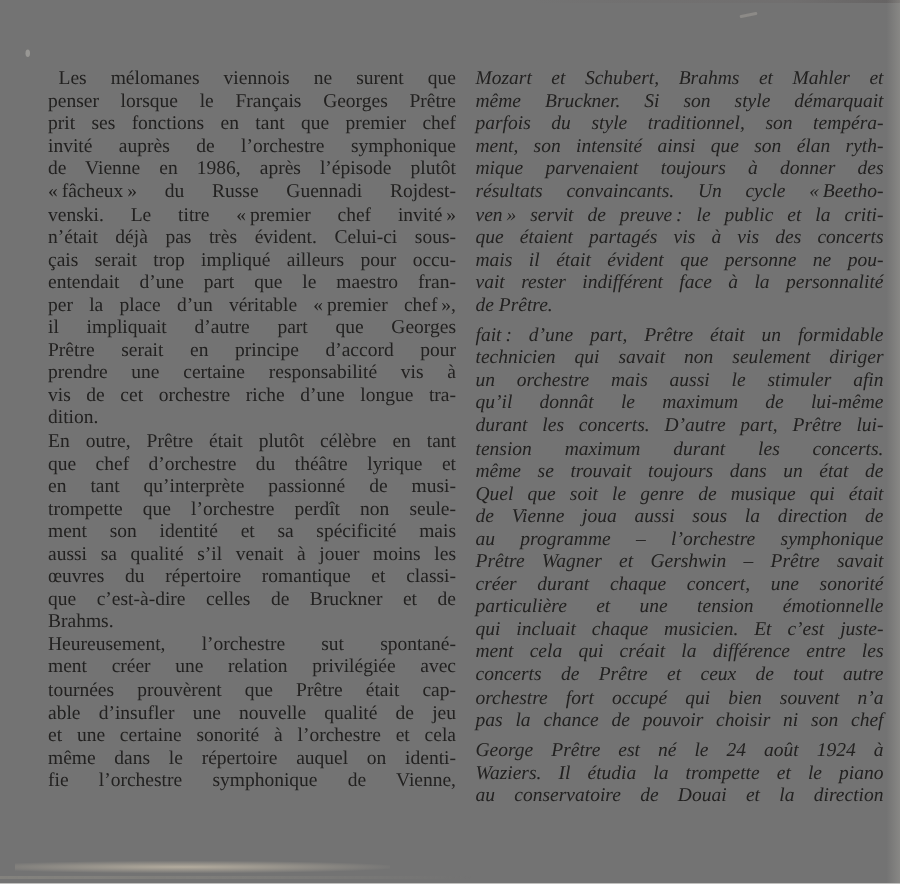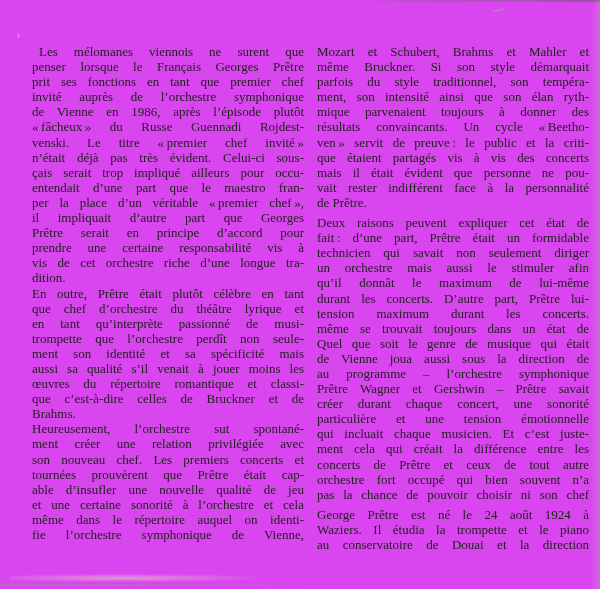--- a/index.html
+++ b/index.html
@@ -4,34 +4,34 @@
 <style>
   html, body {
     margin: 0;
     padding: 0;
     background: #fbfaf7;
   }
   #page {
     position: relative;
     width: 600px;
     height: 589px;
-    background: #d946ef;
+    background: #737373;
     overflow: hidden;
   }
   .column {
     position: absolute;
     top: 44px;
     width: 272px;
     font-family: "Liberation Serif", "DejaVu Serif", serif;
     font-size: 13px;
     line-height: 15.1px;
     color: #222120;
   }
   #col-left  { left: 32px; }
-  #col-right { left: 317px; }
+  #col-right { left: 317px; font-style: italic; }
   .paragraph { margin: 0; }
   .paragraph.gap { margin-top: 5px; }
   .line {
     text-align: justify;
     text-align-last: justify;
     white-space: normal;
     height: 15.1px;
     overflow: visible;
   }
   .line.end { text-align-last: left; }
@@ -125,21 +125,20 @@
         <div class="line">trompette que l’orchestre perdît non seule-</div>
         <div class="line">ment son identité et sa spécificité mais</div>
         <div class="line">aussi sa qualité s’il venait à jouer moins les</div>
         <div class="line">œuvres du répertoire romantique et classi-</div>
         <div class="line">que c’est-à-dire celles de Bruckner et de</div>
         <div class="line end">Brahms.</div>
       </div>
       <div class="paragraph">
         <div class="line">Heureusement, l’orchestre sut spontané-</div>
         <div class="line">ment créer une relation privilégiée avec</div>
-        <div class="line">son nouveau chef. Les premiers concerts et</div>
         <div class="line">tournées prouvèrent que Prêtre était cap-</div>
         <div class="line">able d’insufler une nouvelle qualité de jeu</div>
         <div class="line">et une certaine sonorité à l’orchestre et cela</div>
         <div class="line">même dans le répertoire auquel on identi-</div>
         <div class="line">fie l’orchestre symphonique de Vienne,</div>
       </div>
     </div>
   <div id="col-right" class="column">
       <div class="paragraph">
         <div class="line">Mozart et Schubert, Brahms et Mahler et</div>
@@ -148,21 +147,20 @@
         <div class="line">ment, son intensité ainsi que son élan ryth-</div>
         <div class="line">mique parvenaient toujours à donner des</div>
         <div class="line">résultats convaincants. Un cycle « Beetho-</div>
         <div class="line">ven » servit de preuve : le public et la criti-</div>
         <div class="line">que étaient partagés vis à vis des concerts</div>
         <div class="line">mais il était évident que personne ne pou-</div>
         <div class="line">vait rester indifférent face à la personnalité</div>
         <div class="line end">de Prêtre.</div>
       </div>
       <div class="paragraph gap">
-        <div class="line">Deux raisons peuvent expliquer cet état de</div>
         <div class="line">fait : d’une part, Prêtre était un formidable</div>
         <div class="line">technicien qui savait non seulement diriger</div>
         <div class="line">un orchestre mais aussi le stimuler afin</div>
         <div class="line">qu’il donnât le maximum de lui-même</div>
         <div class="line">durant les concerts. D’autre part, Prêtre lui-</div>
         <div class="line">tension maximum durant les concerts.</div>
         <div class="line">même se trouvait toujours dans un état de</div>
         <div class="line">Quel que soit le genre de musique qui était</div>
         <div class="line">de Vienne joua aussi sous la direction de</div>
         <div class="line">au programme – l’orchestre symphonique</div>

